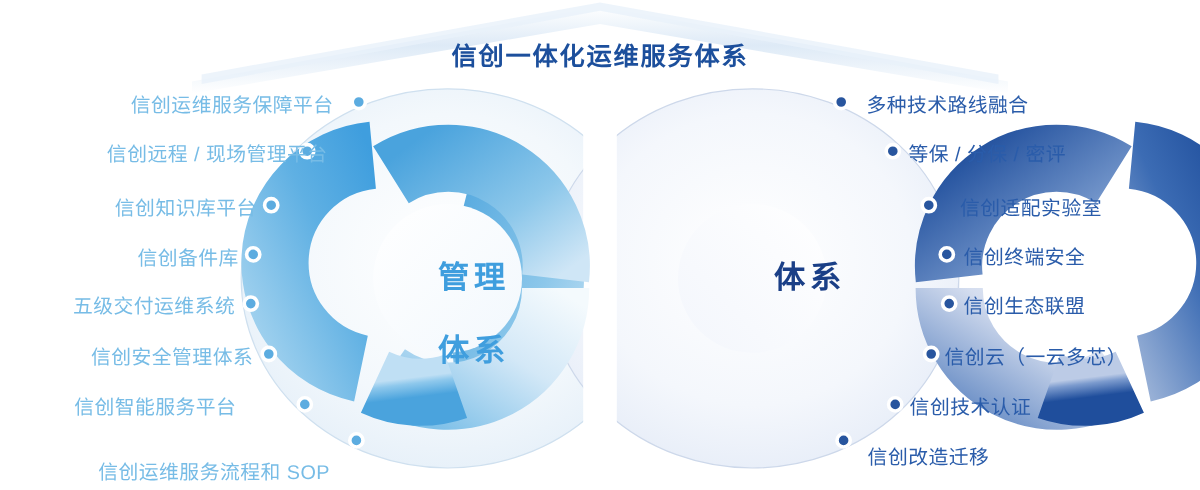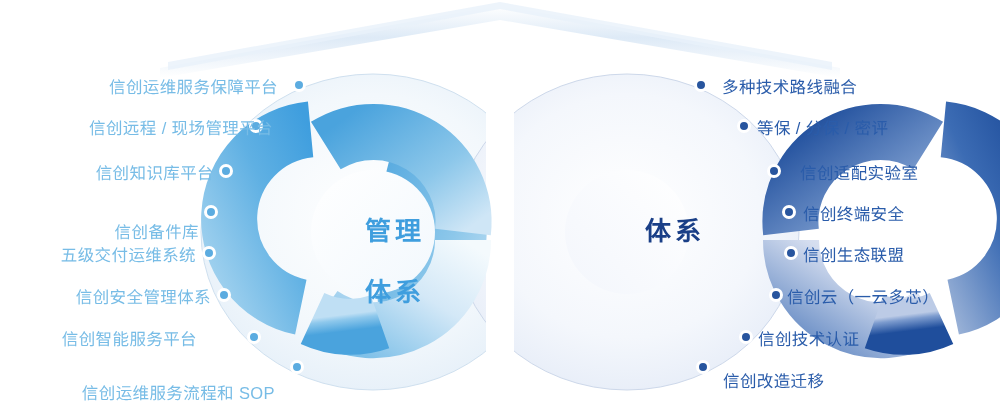--- a/index.html
+++ b/index.html
@@ -222,34 +222,35 @@
         <circle cx="774" cy="171" r="5.5"></circle>
         <circle cx="789" cy="212" r="5.5"></circle>
         <circle cx="791" cy="253" r="5.5"></circle>
         <circle cx="776" cy="295" r="5.5"></circle>
         <circle cx="746" cy="337" r="5.5"></circle>
         <circle cx="703" cy="367" r="5.5"></circle>
       </g>
     </g>
   </svg>
 
+  <div class="title-text">信创一体化运维服务体系</div>
 
   <div class="ring-caption left">
     <div>管理</div>
     <div>体系</div>
   </div>
   <div class="ring-caption right">
     <div>体系</div>
   </div>
 
   <div id="left-labels">
       <div class="label left" style="top: 74px; right: 722px;">信创运维服务保障平台</div>
       <div class="label left" style="top: 115px; right: 727px;">信创远程 / 现场管理平台</div>
       <div class="label left" style="top: 160px; right: 786px;">信创知识库平台</div>
-      <div class="label left" style="top: 219px; right: 801px;">信创备件库</div>
+      <div class="label left" style="top: 202px; right: 801px;">信创备件库</div>
       <div class="label left" style="top: 242px; right: 804px;">五级交付运维系统</div>
       <div class="label left" style="top: 284px; right: 789px;">信创安全管理体系</div>
       <div class="label left" style="top: 326px; right: 803px;">信创智能服务平台</div>
       <div class="label left" style="top: 380px; right: 725px;">信创运维服务流程和 SOP</div>
     </div>
   <div id="right-labels">
       <div class="label right" style="top: 74px; left: 722px;">多种技术路线融合</div>
       <div class="label right" style="top: 115px; left: 757px;">等保 / 分保 / 密评</div>
       <div class="label right" style="top: 160px; left: 788px; margin-left: 12px;">信创适配实验室</div>
       <div class="label right" style="top: 201px; left: 803px;">信创终端安全</div>

